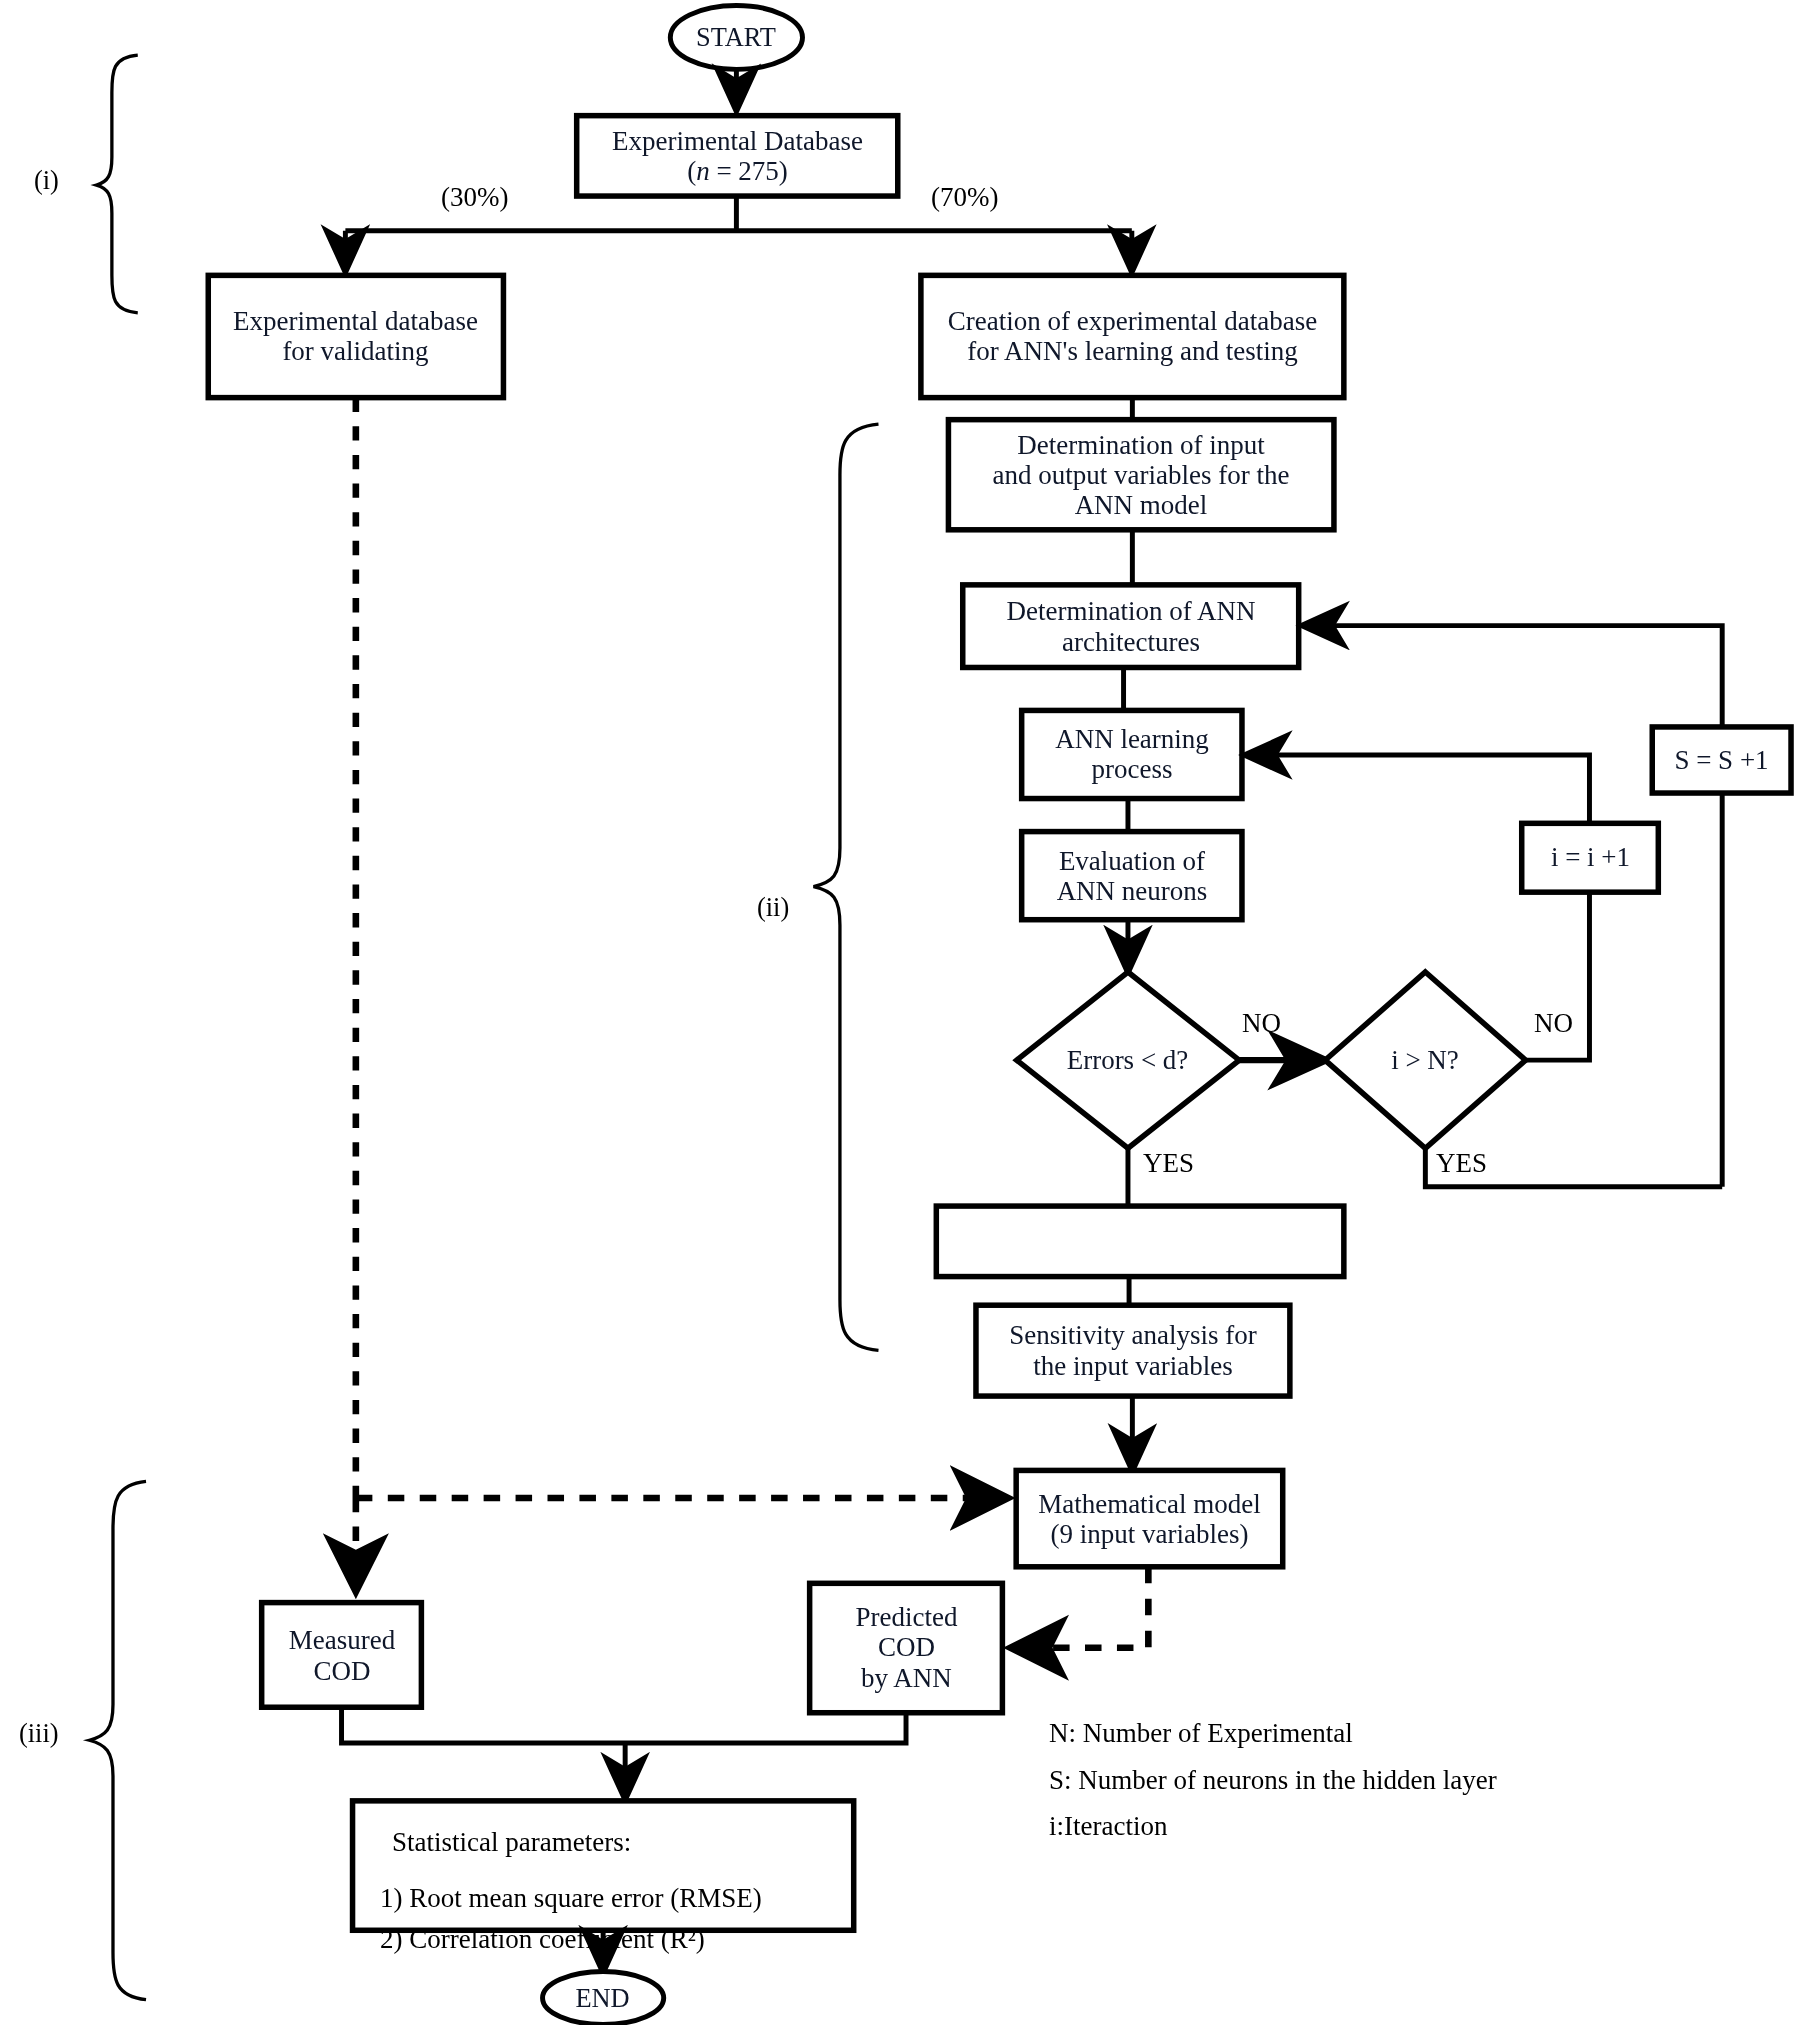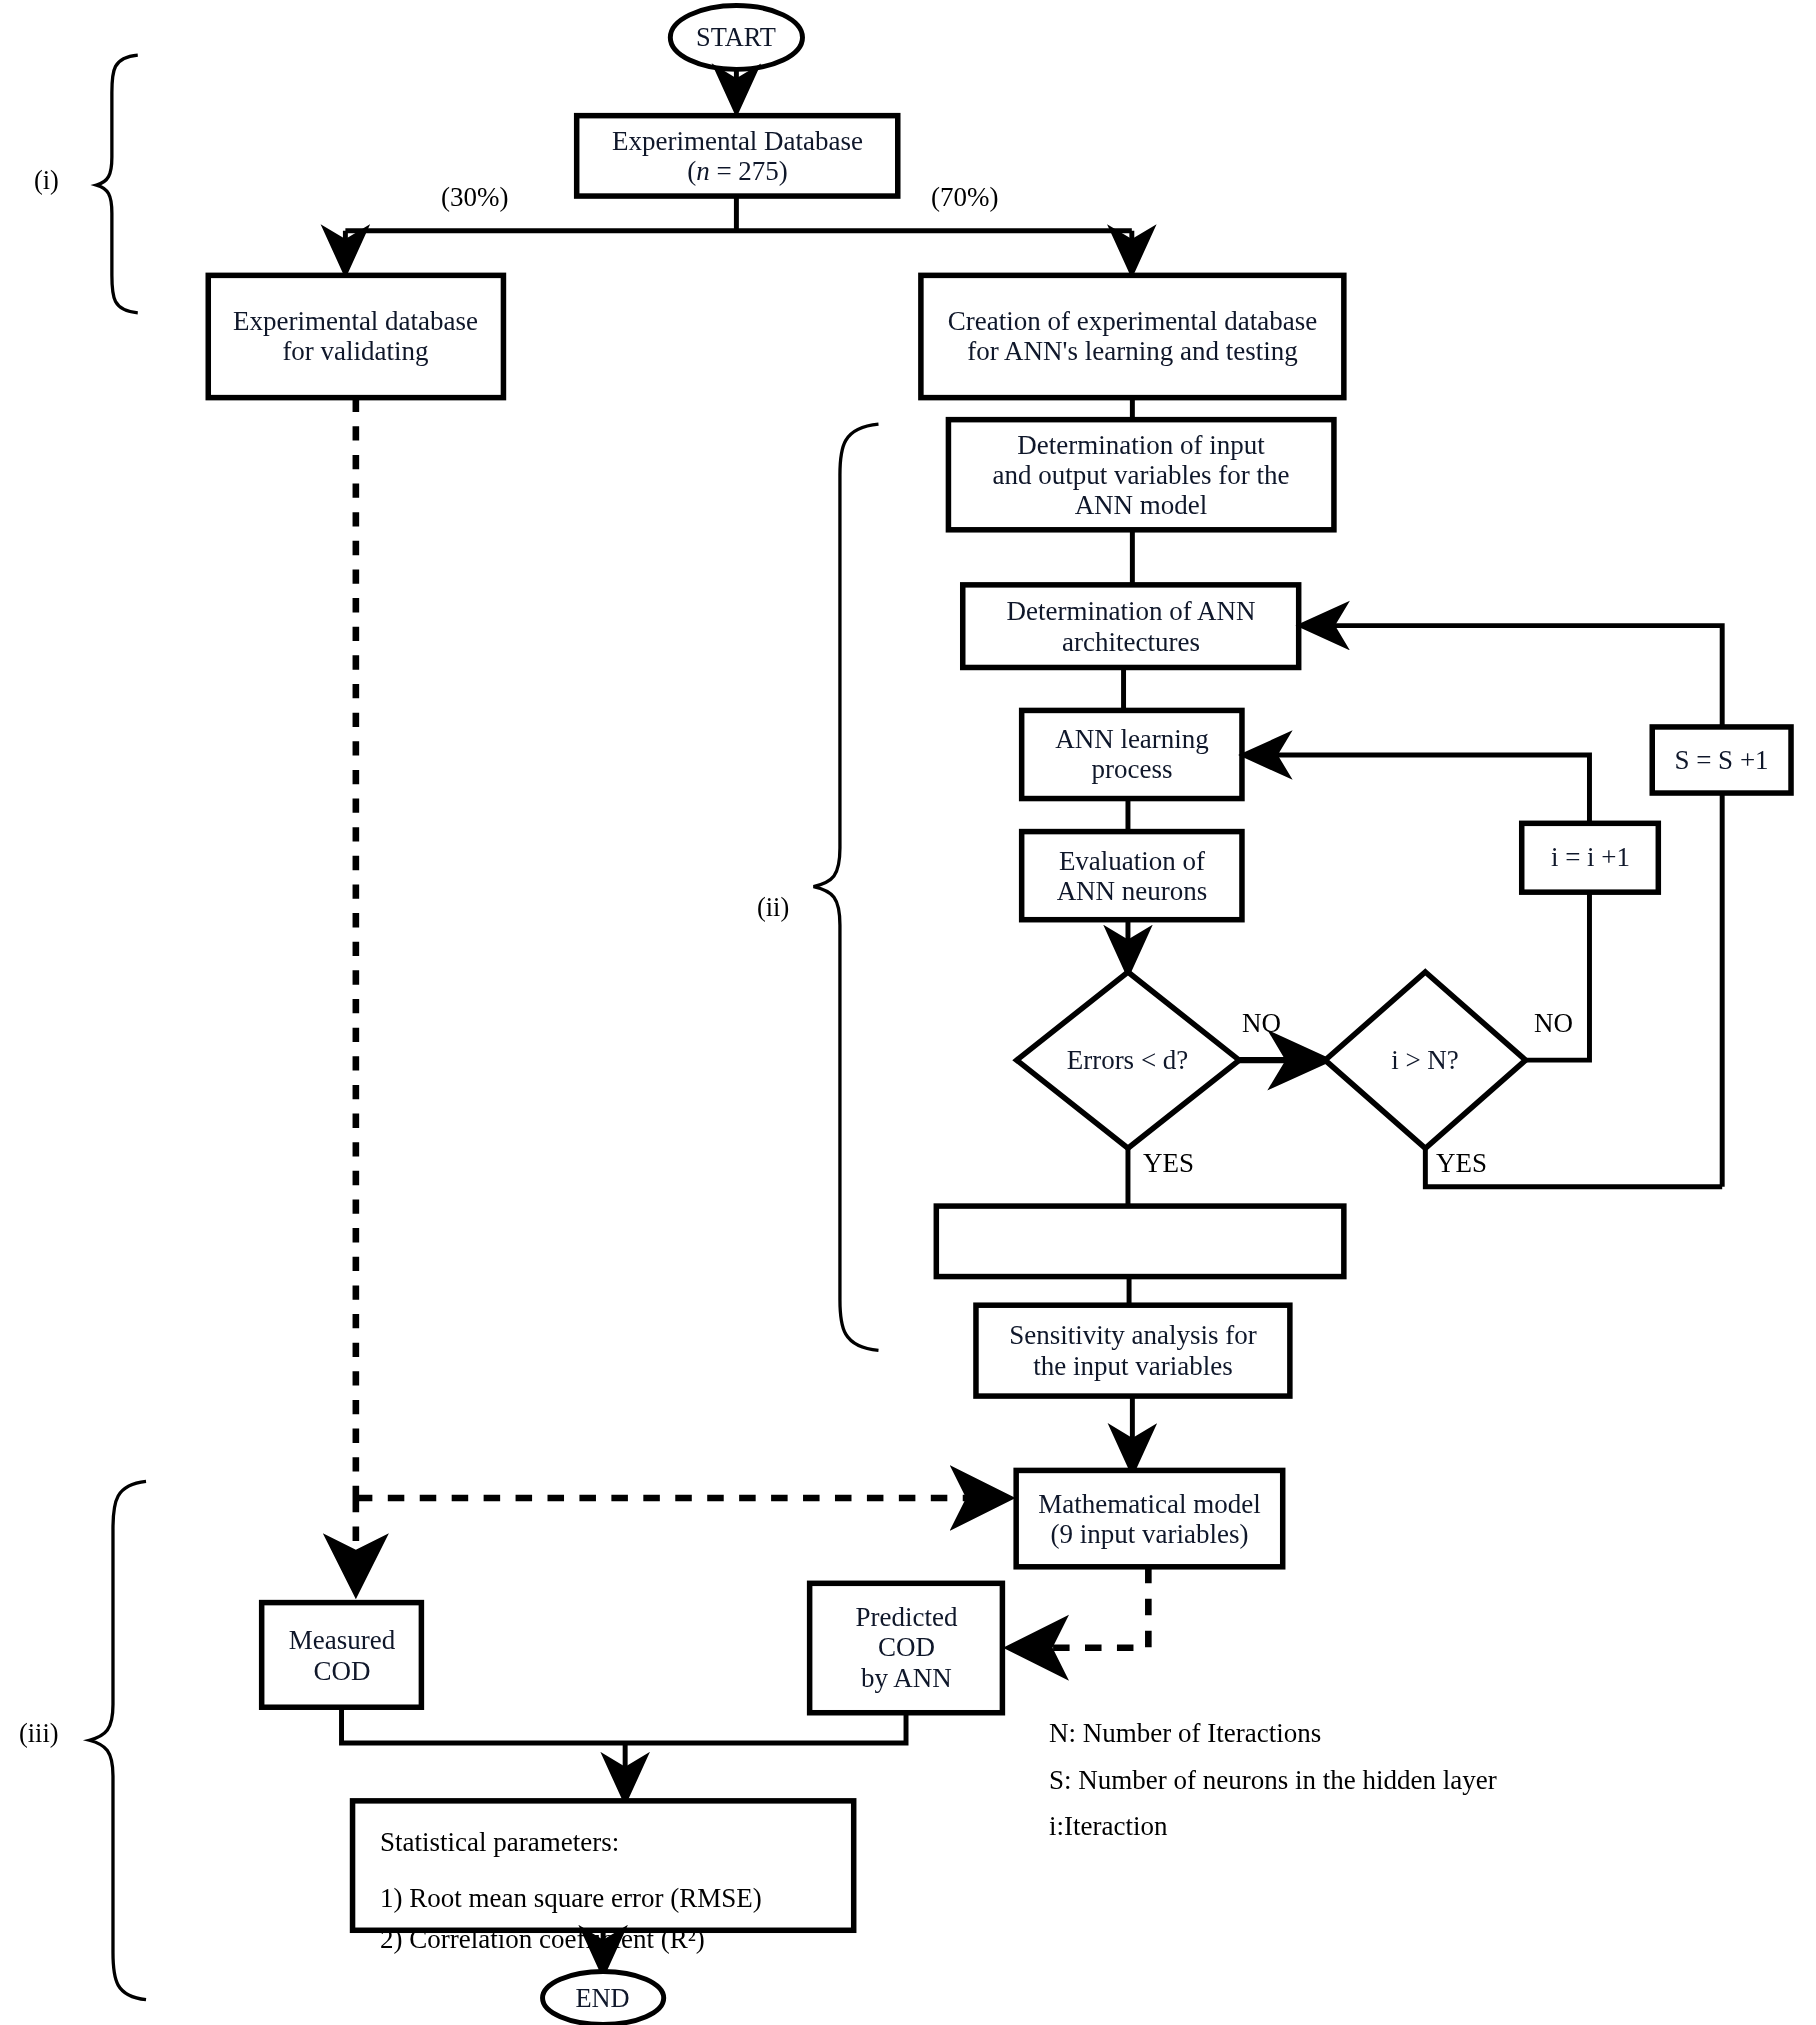--- a/index.html
+++ b/index.html
@@ -205,29 +205,29 @@
 (9 input variables)</div>
 
   <div class="nodeText f46" style="left:262px;top:1603px;width:160px;height:105px;">Measured
 COD</div>
 
   <div class="nodeText f46" style="left:810px;top:1583px;width:193px;height:129px;">Predicted
 COD
 by ANN</div>
 
   <div class="statBlock" style="left:380px;top:1817px;width:474px;">
-    <div class="f46" style="margin-bottom:15.4px;">Statistical parameters:</div>
+    <div class="f46" style="margin-bottom:15.4px;margin-left:12px;">Statistical parameters:</div>
     <div class="f46">1) Root mean square error (RMSE)</div>
     <div class="f46">2) Correlation coefficient (R²)</div>
   </div>
 
   <div class="nodeText f48" style="left:542px;top:1972px;width:121px;height:53px;">END</div>
 
   <div class="legendBlock" style="left:1049px;top:1705px;width:661px;">
-    <div class="f46">N: Number of Iteractions</div>
+    <div class="f46">N: Number of Experimental</div>
     <div class="f46">S: Number of neurons in the hidden layer</div>
     <div class="f46"> i:Iteraction</div>
   </div>
 
   <div class="braceLabel f48" style="left:34px;top:165px;">(i)</div>
   <div class="braceLabel f48" style="left:757px;top:892px;">(ii)</div>
   <div class="braceLabel f48" style="left:19px;top:1718px;">(iii)</div>
 
 </div>
 

